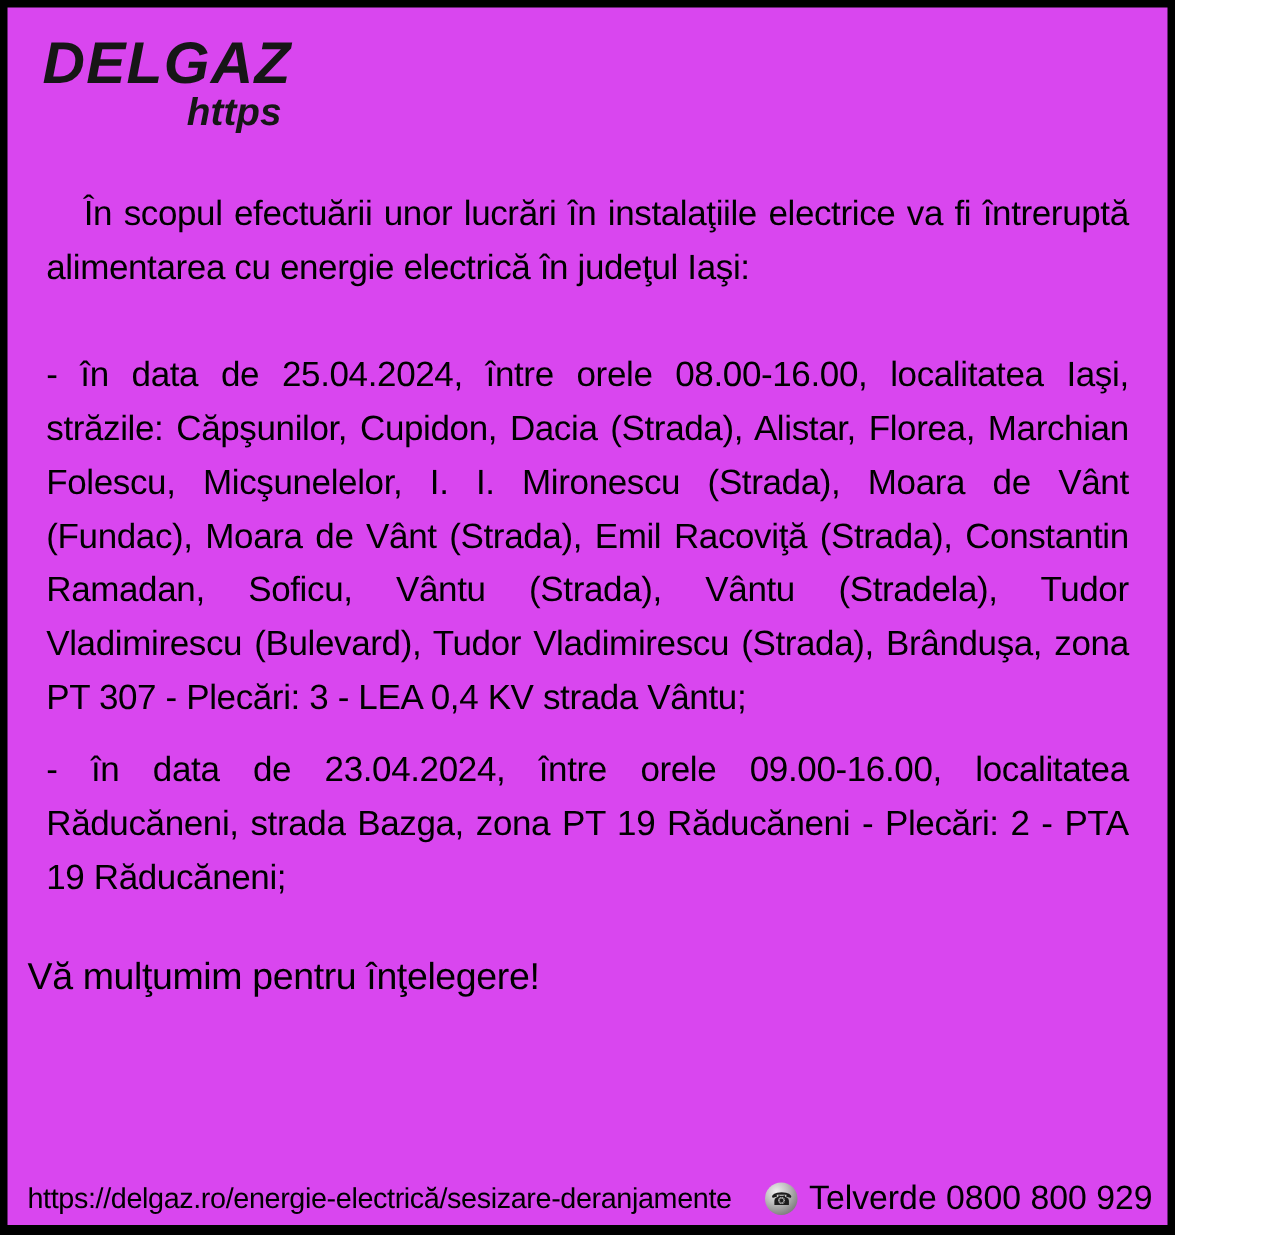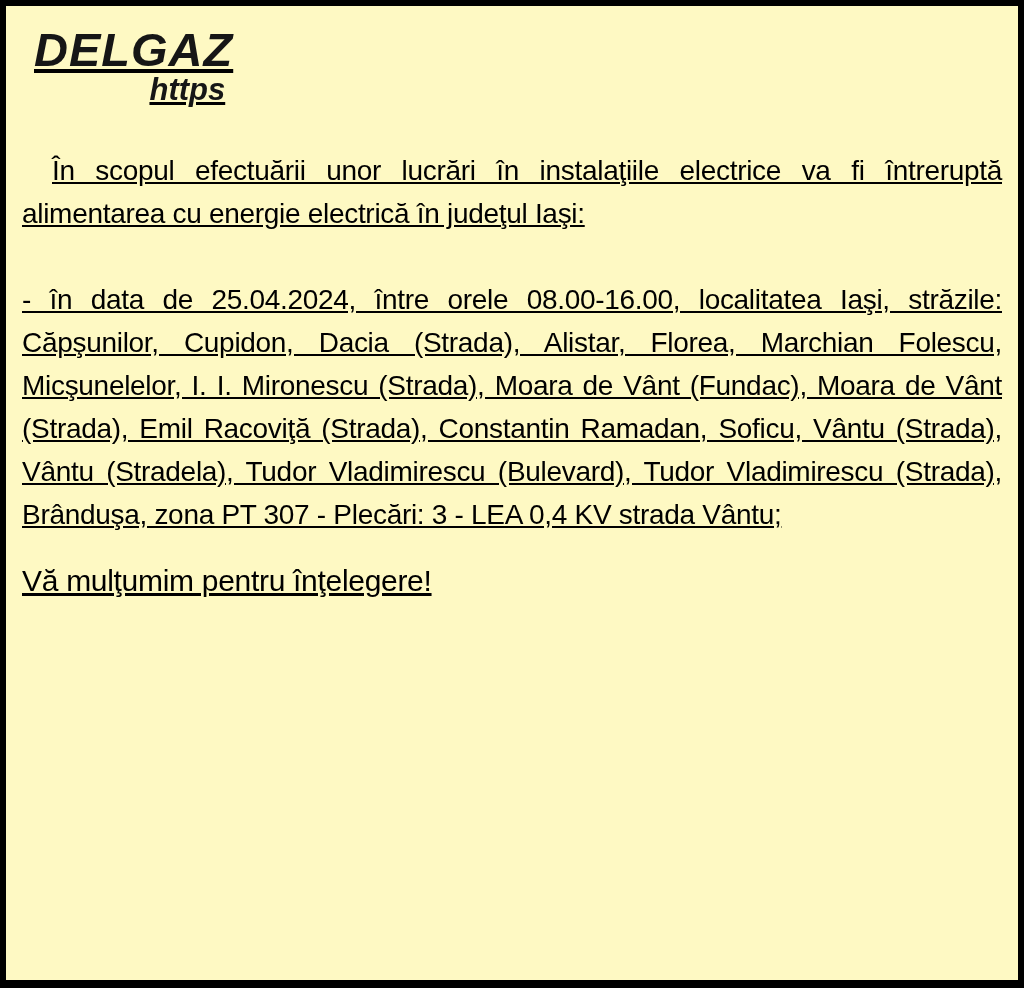--- a/index.html
+++ b/index.html
@@ -7,26 +7,25 @@
     width: 1024px;
     height: 988px;
     background: #ffffff;
     font-family: "Liberation Sans", sans-serif;
     color: #000000;
     overflow: hidden;
   }
   .page {
     position: relative;
     box-sizing: border-box;
-    width: 1024px;
+    width: 940px;
     height: 988px;
     border: 6px solid #000000;
     border-bottom-width: 8px;
-    background: #fef9c3;
-    text-decoration: underline;
+    background: #d946ef;
   }
   .content {
     padding: 16px 16px 0 16px;
   }
   
   .logo {
     margin: 4px 0 0 12px;
     width: max-content;
     color: #161616;
   }
@@ -46,35 +45,35 @@
     margin-top: 1px;
     padding-right: 8px;
   }
   
   .greeting {
     margin-top: 32px;
     font-size: 30px;
     letter-spacing: -0.3px;
   }
   p.body-par {
-    margin: 0;
+    margin: 15px;
     font-size: 28px;
     line-height: 43px;
     letter-spacing: -0.3px;
     text-align: justify;
   }
   .intro {
     margin-top: 44px !important;
     text-indent: 30px;
   }
   .outages {
     margin-top: 43px;
   }
   .closing {
-    margin-top: 28px;
+    margin-top: 42px;
     font-size: 30px;
     letter-spacing: -0.3px;
   }
   
   .footer {
     position: absolute;
     left: 16px;
     right: 12px;
     bottom: 6px;
     display: flex;
@@ -115,18 +114,26 @@
     <div class="logo">
       <div class="logo-main">DELGAZ</div>
       <div class="logo-sub">https</div>
     </div>
 
 
     <p class="body-par intro">În scopul efectuării unor lucrări în instalaţiile electrice va fi întreruptă alimentarea cu energie electrică în judeţul Iaşi:</p>
 
     <div class="outages">
       <p class="body-par">- în data de 25.04.2024, între orele 08.00-16.00, localitatea Iaşi, străzile: Căpşunilor, Cupidon, Dacia (Strada), Alistar, Florea, Marchian Folescu, Micşunelelor, I. I. Mironescu (Strada), Moara de Vânt (Fundac), Moara de Vânt (Strada), Emil Racoviţă (Strada), Constantin Ramadan, Soficu, Vântu (Strada), Vântu (Stradela), Tudor Vladimirescu (Bulevard), Tudor Vladimirescu (Strada), Brânduşa, zona PT 307 - Plecări: 3 - LEA 0,4 KV strada Vântu;</p>
+      <p class="body-par">- în data de 23.04.2024, între orele 09.00-16.00, localitatea Răducăneni, strada Bazga, zona PT 19 Răducăneni - Plecări: 2 - PTA 19 Răducăneni;</p>
     </div>
 
     <div class="closing">Vă mulţumim pentru înţelegere!</div>
   </div>
 
+  <div class="footer">
+    <a class="footer-url" href="#">https://delgaz.ro/energie-electrică/sesizare-deranjamente</a>
+    <div class="phone-group">
+      <span class="phone-icon">☎</span>
+      <span>Telverde 0800 800 929</span>
+    </div>
+  </div>
 </div>
 
 </body></html>

